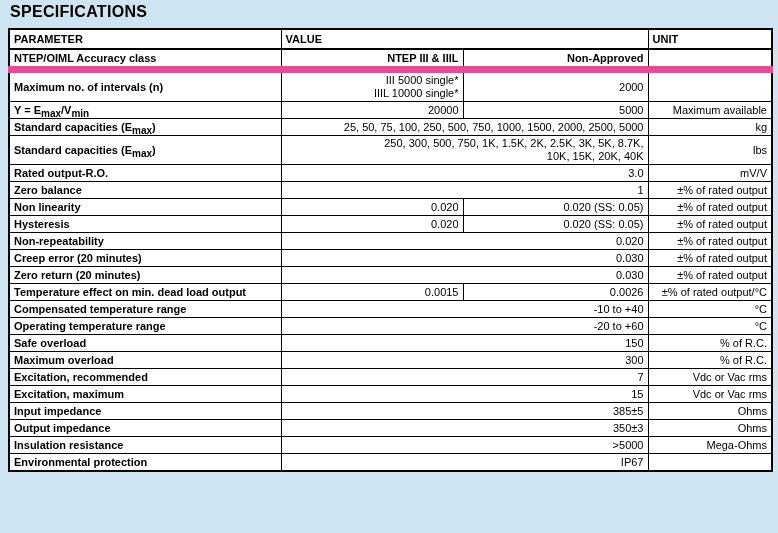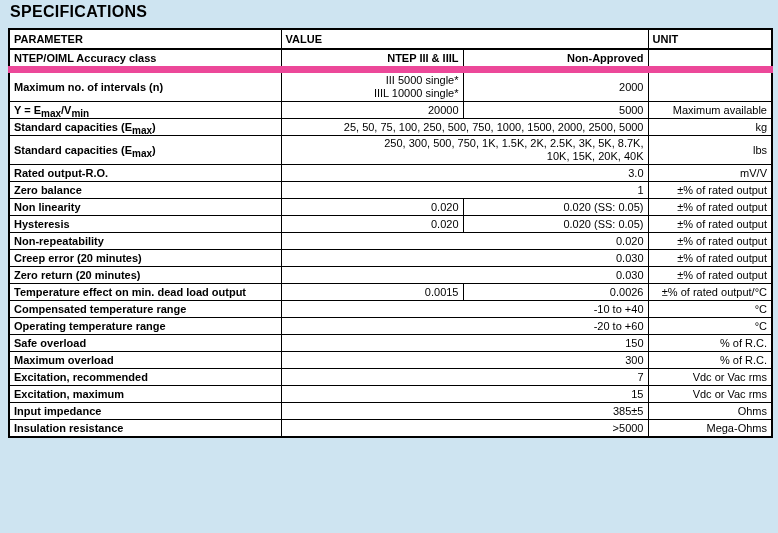--- a/index.html
+++ b/index.html
@@ -162,19 +162,29 @@
           <td class="param">Excitation, maximum</td>
           <td class="value" colspan="2">15</td>
           <td class="unit">Vdc or Vac rms</td>
         </tr>
         <tr>
           <td class="param">Input impedance</td>
           <td class="value" colspan="2">385±5</td>
           <td class="unit">Ohms</td>
         </tr>
         <tr>
+          <td class="param">Output impedance</td>
+          <td class="value" colspan="2">350±3</td>
+          <td class="unit">Ohms</td>
+        </tr>
+        <tr>
           <td class="param">Insulation resistance</td>
           <td class="value" colspan="2">&gt;5000</td>
           <td class="unit">Mega-Ohms</td>
+        </tr>
+        <tr>
+          <td class="param">Environmental protection</td>
+          <td class="value" colspan="2">IP67</td>
+          <td class="unit"></td>
         </tr>
       </tbody>
   </table>
 </div>
 
 </body></html>

